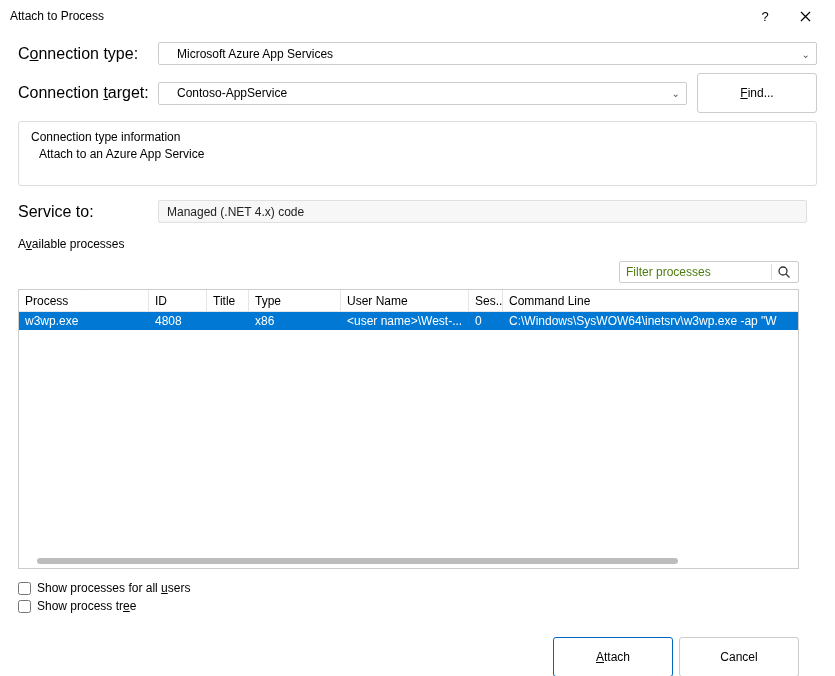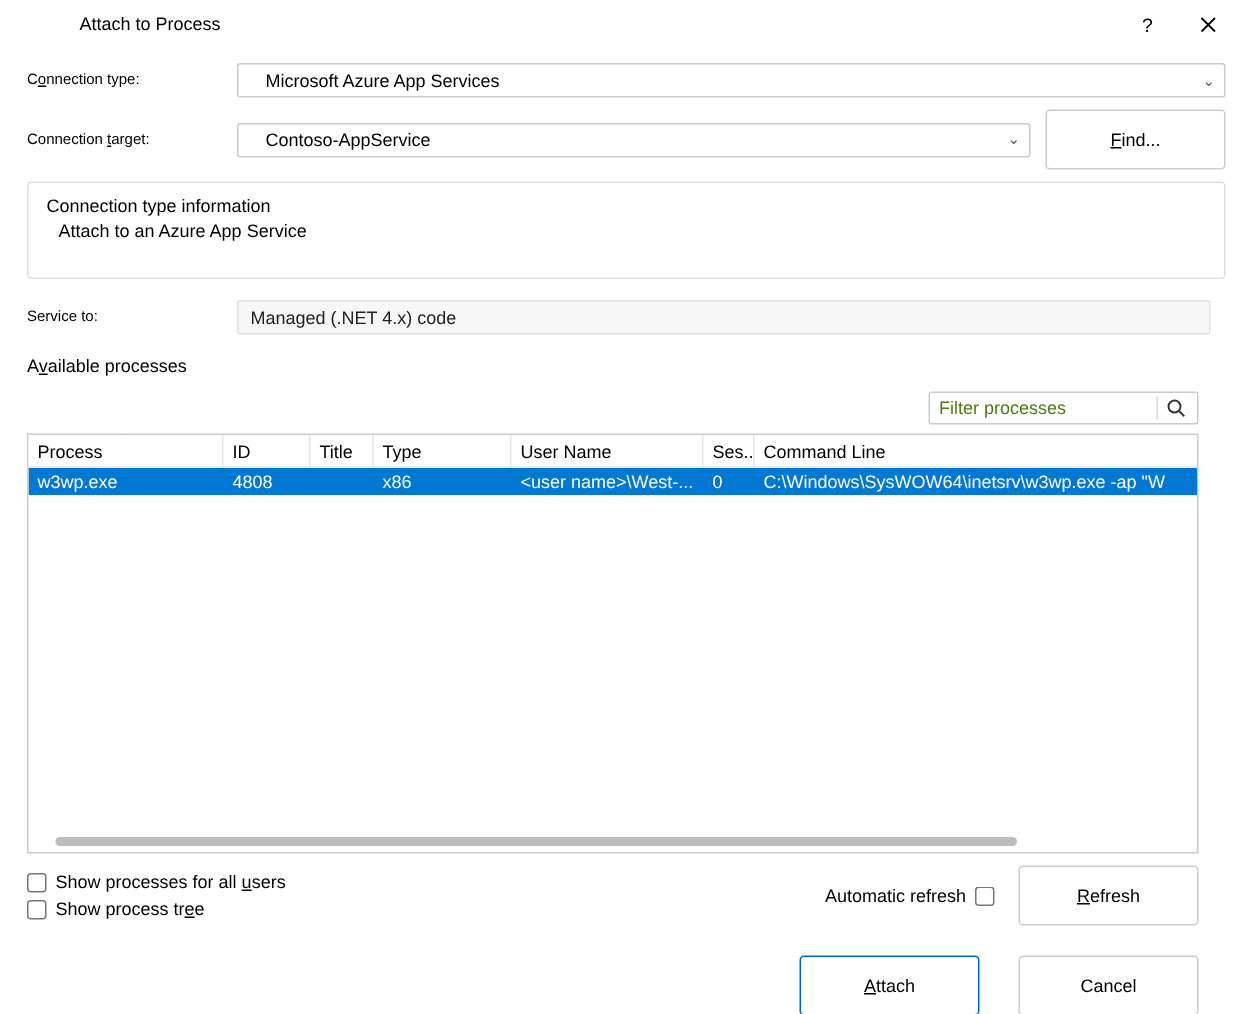--- a/index.html
+++ b/index.html
@@ -18,21 +18,20 @@
     height: 676px;
     background: #fff;
     display: flex;
     flex-direction: column;
   }
   .titlebar {
     display: flex;
     align-items: center;
     padding: 6px 10px 6px 10px;
     height: 32px;
-    margin-left: 43px;
   }
   .titlebar .title {
     flex: 1;
     font-size: 12px;
   }
   .titlebar .tb-btn {
     width: 40px;
     height: 28px;
     display: flex;
     align-items: center;
@@ -45,21 +44,21 @@
     display: flex;
     flex-direction: column;
   }
   .row {
     display: flex;
     align-items: center;
     margin-bottom: 8px;
   }
   .label-col {
     width: 140px;
-    font-size: 10px;
+    font-size: 16px;
   }
   .underline-accel { text-decoration: underline; }
   .combo {
     flex: 1;
     border: 1px solid #ccc;
     background: #fff;
     height: 23px;
     display: flex;
     align-items: center;
     padding: 0 18px;
@@ -223,21 +222,21 @@
     width: 13px; height: 13px;
   }
   .bottom-right {
     display: flex;
     align-items: center;
     gap: 10px;
   }
   .footer {
     display: flex;
     justify-content: flex-end;
-    gap: 26px;
+    gap: 6px;
     padding-right: 18px;
     margin-top: 20px;
   }
   .row-between {
     display: flex;
     justify-content: space-between;
     align-items: flex-start;
   }
   .col-proc   { width: 130px; }
   .col-id     { width: 58px; }
@@ -347,29 +346,20 @@
         <div class="checks">
           <label class="check-row">
             <input type="checkbox" style="">
             <span><span>Show processes for all </span><span class="underline-accel">u</span><span>sers</span></span>
           </label>
           <label class="check-row">
             <input type="checkbox" style="">
             <span><span>Show process tr</span><span class="underline-accel">e</span><span>e</span></span>
           </label>
         </div>
-        <div class="bottom-right" style="margin-right:18px;">
-          <label class="check-row" style="margin:0;">
-            <span style="margin-right:6px;">Automatic refresh</span>
-            <input type="checkbox" style="">
-          </label>
-          <div class="btn">
-            <span><span></span><span class="underline-accel">R</span><span>efresh</span></span>
-          </div>
-        </div>
       </div>
     </div>
 
     <div class="footer">
       <div class="btn primary">
         <span><span></span><span class="underline-accel">A</span><span>ttach</span></span>
       </div>
       <div class="btn">Cancel</div>
     </div>
 

